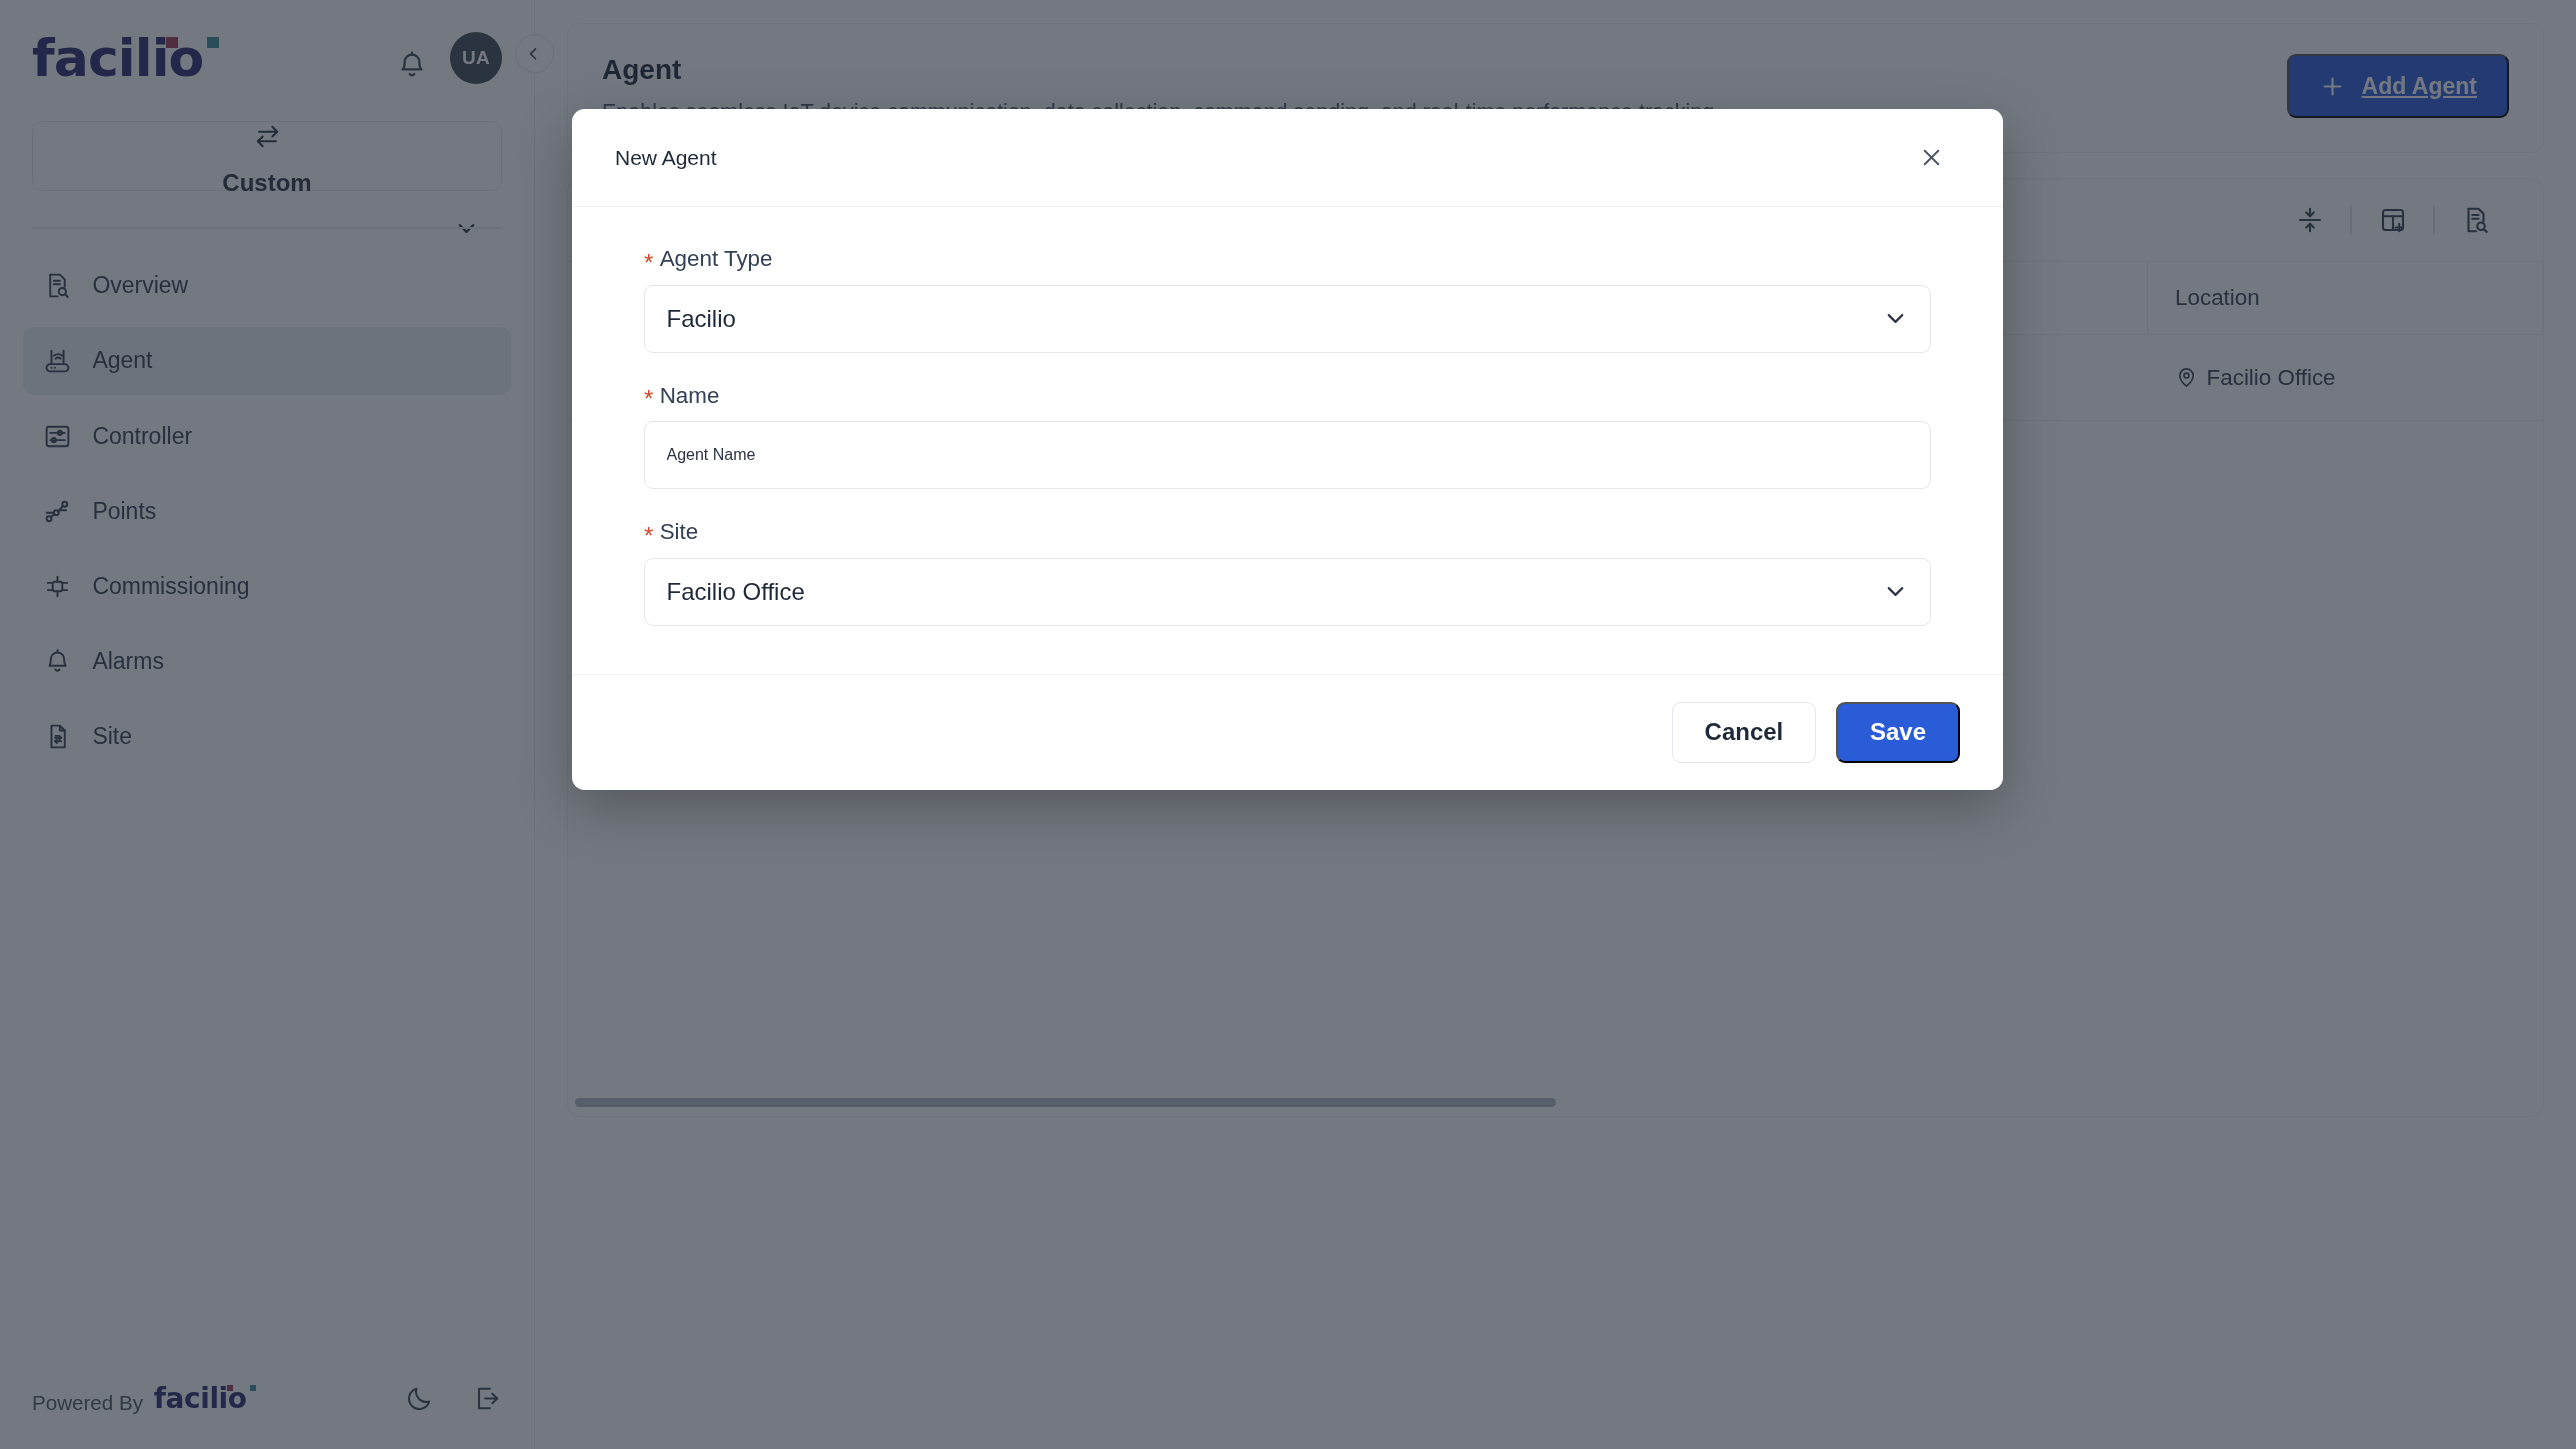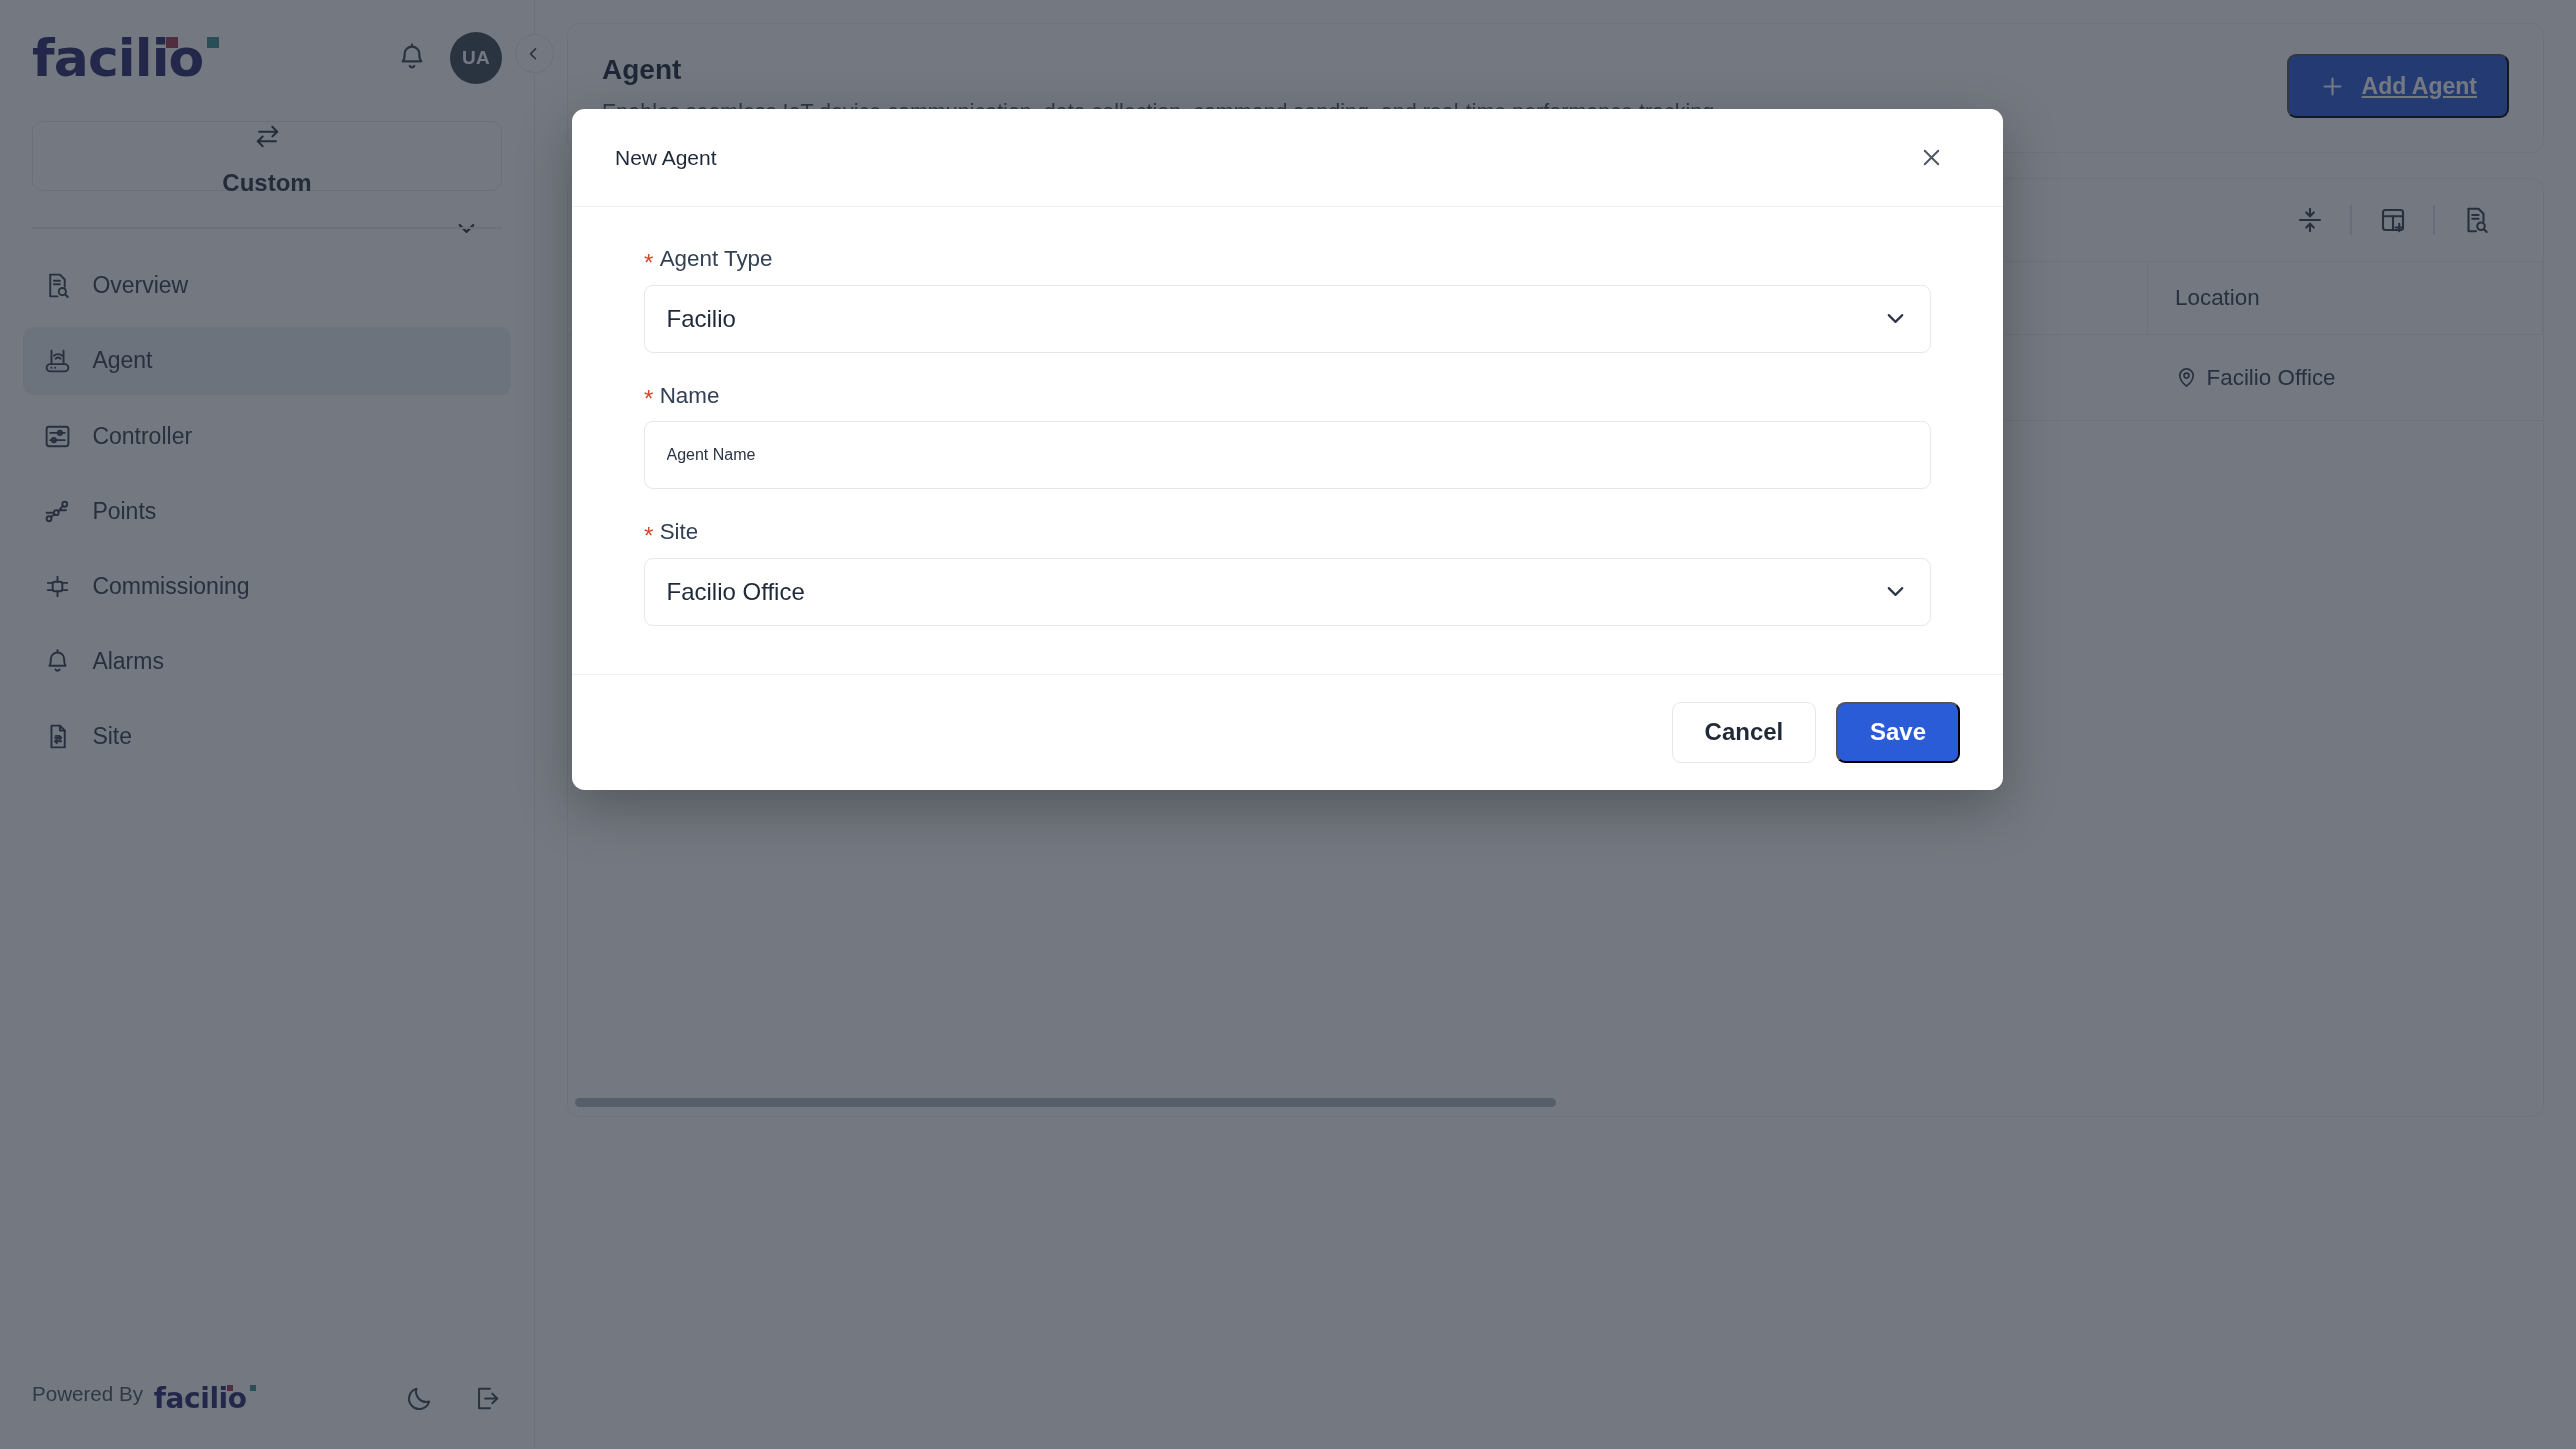--- a/index.html
+++ b/index.html
@@ -40,21 +40,21 @@
   }
   .logo .dot-red {
     position: absolute; width: 11.6px; height: 11.6px; background: #a43a52;
     left: 134px; top: 5.4px;
   }
   .logo .dot-teal {
     position: absolute; width: 11.6px; height: 11.6px; background: #3e8f92;
     left: 175px; top: 5.4px;
   }
   .sb-brand-actions {
-    margin-left: auto; display: flex; align-items: center; gap: 19.7px;
+    margin-left: auto; display: flex; align-items: flex-end; gap: 19.7px;
   }
   .bell-btn { width: 36px; height: 36px; display:flex; align-items:center; justify-content:center; }
   .avatar {
     width: 52px; height: 52px; border-radius: 50%;
     background: #3e4756; color: #fff;
     display: flex; align-items: center; justify-content: center;
     font-size: 19px; font-weight: 600; letter-spacing: 0.4px;
   }
   .collapse-btn {
     position: absolute; right: -19.7px; top: 34px;
@@ -83,21 +83,21 @@
     color: #374151; font-size: 23px;
     margin-bottom: 7.2px;
   }
   .nav-item.active { background: #eceef2; }
   .nav-ico { width: 30px; height: 30px; display: flex; align-items: center; justify-content: center; flex: 0 0 30px;}
 
   .sb-footer {
     margin-top: auto; padding: 0 32px 34px 32px;
     display: flex; align-items: center;
   }
-  .poweredby { font-size: 20.6px; color: #4b5563; display: flex; align-items: flex-start; gap: 10.7px; }
+  .poweredby { font-size: 20.6px; color: #4b5563; display: flex; align-items: flex-end; gap: 10.7px; }
   .poweredby .mini-logo {
     font-size: 28px; font-weight: 700; color: #2b2a6e; letter-spacing: -0.4px;
     position: relative; font-family: "DejaVu Sans", sans-serif;
   }
   .poweredby .mini-logo .dr { position:absolute; width:6.3px; height:6.3px; background:#a43a52; left:73px; top:2.7px;}
   .poweredby .mini-logo .dt { position:absolute; width:6.3px; height:6.3px; background:#3e8f92; left:96px; top:2.7px;}
   .sb-footer-actions { margin-left: auto; display: flex; align-items: center; gap: 39px; }
 
   
   .main {

